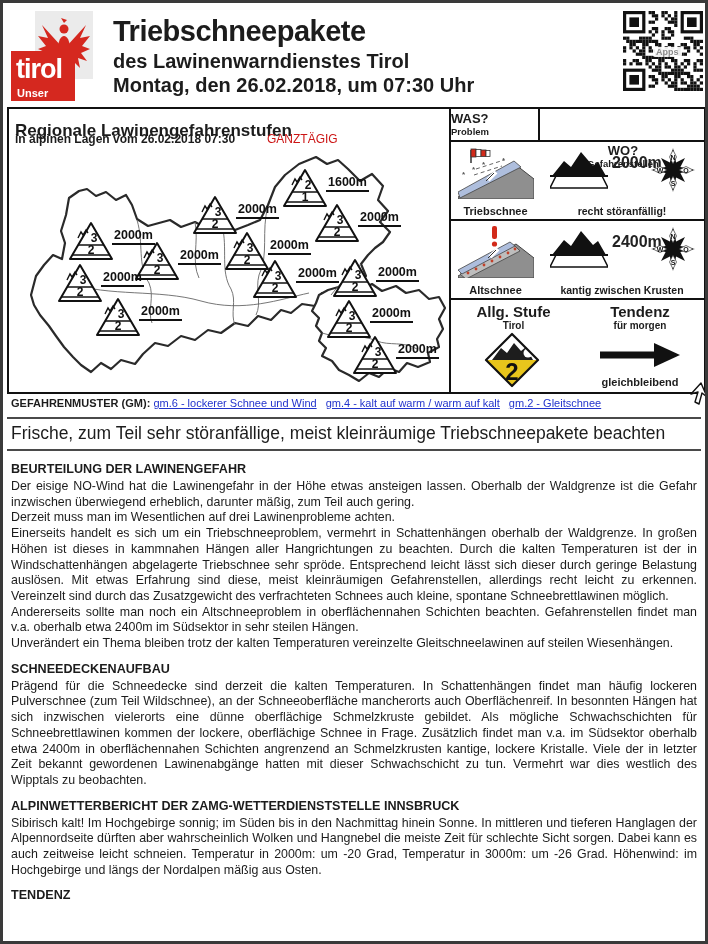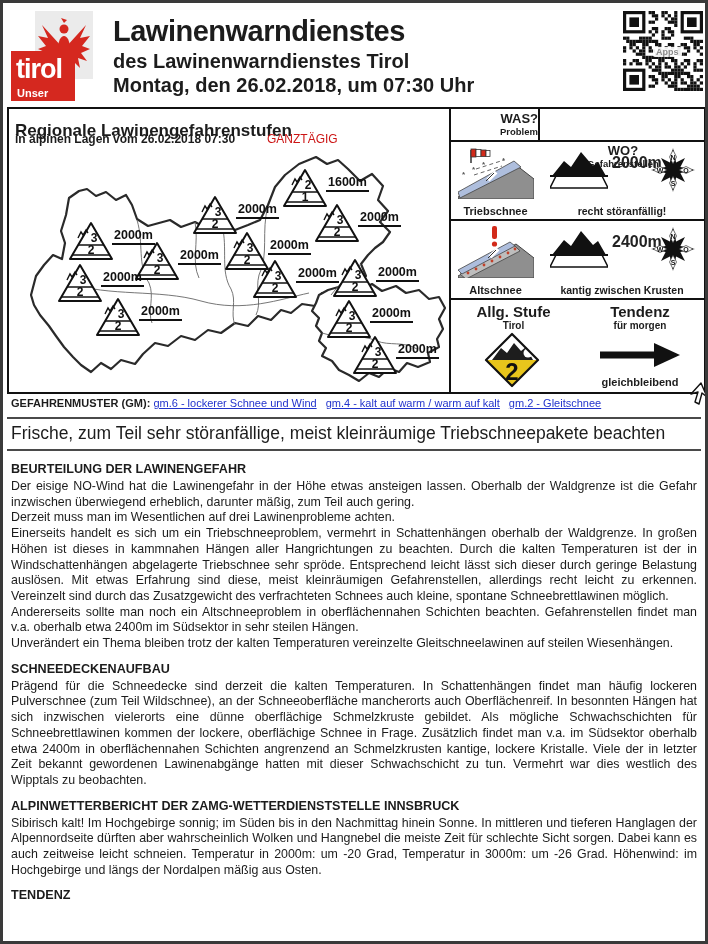--- a/index.html
+++ b/index.html
@@ -30,21 +30,21 @@
   .map-svg{position:absolute;left:0;top:34px;}
   .markers{position:absolute;left:0;top:34px;width:440px;height:249px;}
   .marker{position:absolute;width:110px;height:40px;}
   .m-svg text{font-size:12px;font-weight:bold;fill:#111;text-anchor:middle;}
   .m-alt{position:absolute;left:44px;top:7px;font-size:12.5px;font-weight:bold;color:#111;
          border-bottom:2px solid #111;padding:0 2px 1px 2px;white-space:nowrap;}
 
   .info-col{position:absolute;left:442px;top:0;right:0;height:100%;}
   .irow{position:absolute;left:0;right:0;}
   .info-head{top:0;height:31px;border-bottom:2px solid #111;}
-  .cell-was{position:absolute;left:0;top:0;width:89px;height:100%;border-right:2px solid #111;text-align:right;box-sizing:border-box;}
+  .cell-was{position:absolute;left:0;top:0;width:89px;height:100%;border-right:2px solid #111;text-align:left;box-sizing:border-box;}
   .cell-wo{position:absolute;left:91px;right:0;top:12px;height:100%;text-align:center;margin-top:20px;}
   .h-big{font-size:13px;font-weight:bold;margin-top:2px;}
   .h-small{font-size:9.5px;font-weight:bold;margin-top:0px;}
   .prow1{top:33px;height:77px;border-bottom:2px solid #111;}
   .prow2{top:112px;height:77px;border-bottom:2px solid #111;}
   .prow3{top:191px;bottom:0;}
   .prob-cell{position:absolute;left:0;top:0;width:89px;height:100%;text-align:center;}
   .prob-ico{position:absolute;left:7px;top:3px;}
   .prob-cap{position:absolute;left:0;right:0;bottom:2px;font-size:11px;font-weight:bold;}
   .loc-cell{position:absolute;left:89px;right:0;top:0;height:100%;}
@@ -91,21 +91,21 @@
           <polygon points="24,47 34,47 36,58 29,53 22,58"></polygon>
         </g>
       </svg>
     </div>
     <div class="logo-redbox">
       <div class="logo-word">tirol</div>
       <div class="logo-claim">Unser Land</div>
     </div>
   </div>
 
-  <div class="abs hdr-title">Lawinenwarndienstes</div>
+  <div class="abs hdr-title">Triebschneepakete</div>
   <div class="abs hdr-sub1">des Lawinenwarndienstes Tirol</div>
   <div class="abs hdr-sub2">Montag, den 26.02.2018, um 07:30 Uhr</div>
 
   <div class="abs qr">
     <svg id="qr-svg" width="80" height="80" viewBox="0 0 75 75">
         <rect x="0" y="0" width="75" height="75" fill="#fff"></rect>
         <rect x="24" y="0" width="3" height="3" fill="#111"></rect>
         <rect x="27" y="0" width="3" height="3" fill="#111"></rect>
         <rect x="36" y="0" width="3" height="3" fill="#111"></rect>
         <rect x="39" y="0" width="3" height="3" fill="#111"></rect>

